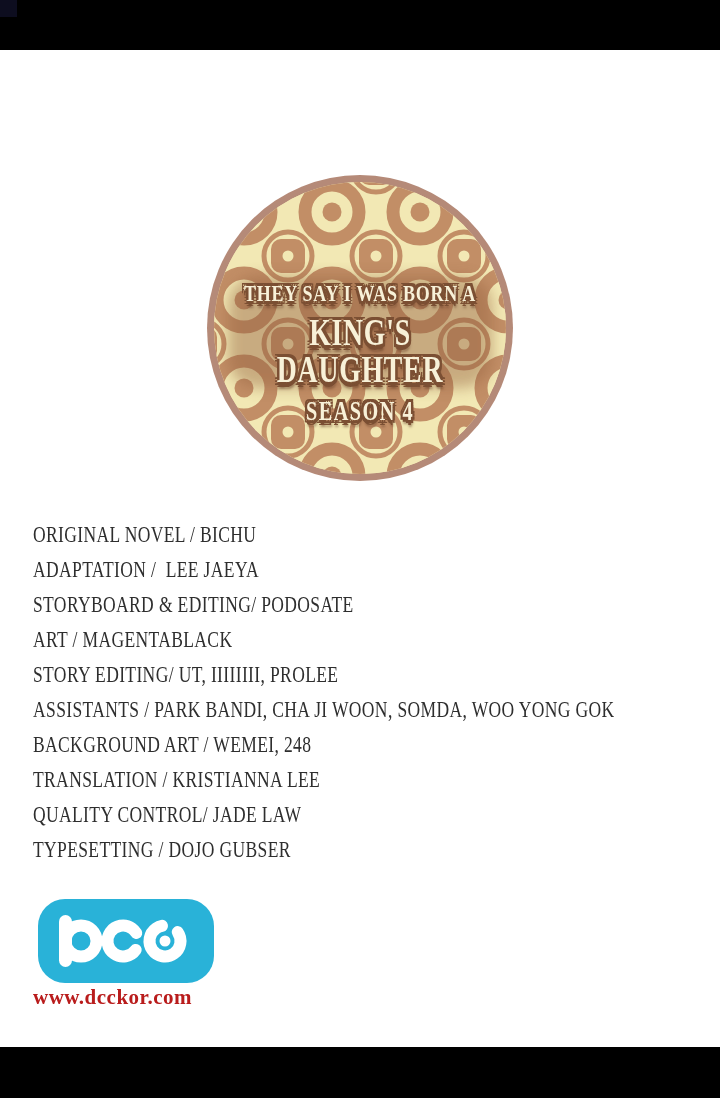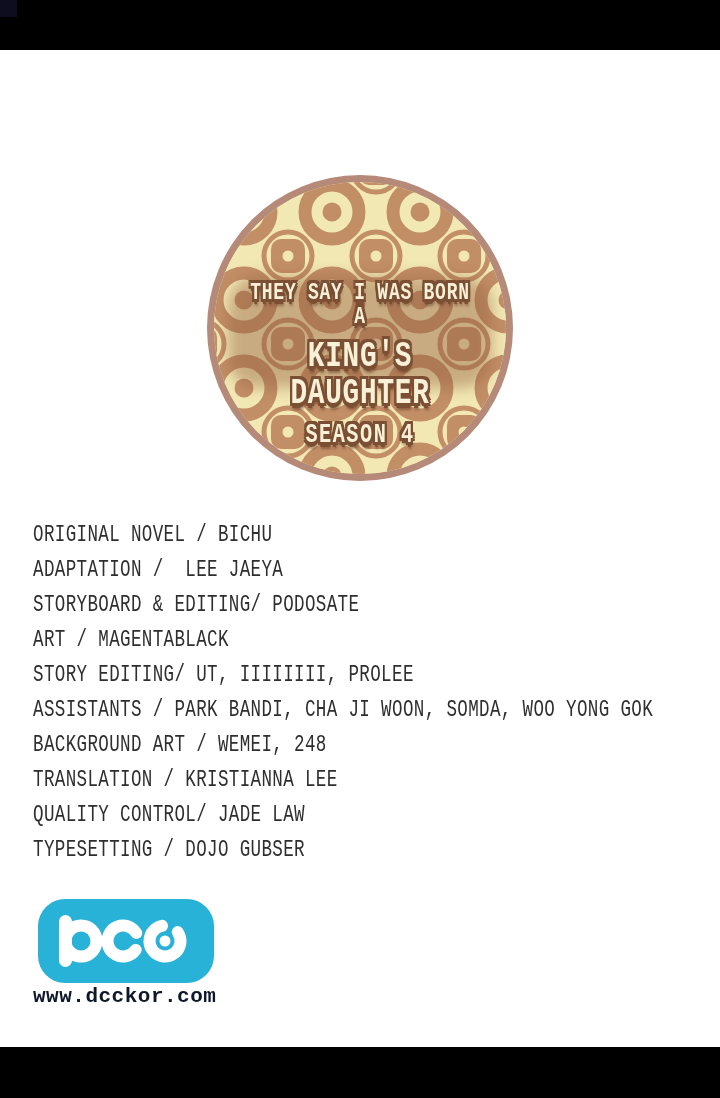--- a/index.html
+++ b/index.html
@@ -1,18 +1,18 @@
 <!DOCTYPE html>
 <html><head>
 <meta charset="utf-8">
 <style>
   html,body{margin:0;padding:0;background:#ffffff;}
   .page{
     position:relative;width:720px;height:1098px;background:#ffffff;
-    overflow:hidden;font-family:Liberation Mono, monospace;
+    overflow:hidden;font-family:Liberation Serif, serif;
   }
   .bar{position:absolute;left:0;width:720px;background:#000;}
   .bar.top{top:0;height:50px;}
   .bar.bottom{top:1047px;height:51px;}
   .corner-block{position:absolute;left:0;top:0;width:17px;height:17px;background:#0d0d1f;}
 
   
   .medallion{position:absolute;left:200px;top:168px;width:320px;height:320px;}
   .medallion svg{display:block;}
   .badge-title{
@@ -35,21 +35,21 @@
     position:absolute;left:33px;top:517px;width:900px;
     transform:scaleX(0.73);transform-origin:0 0;
     font-size:24px;line-height:35px;color:#2e2e2e;
     white-space:pre;letter-spacing:0.5px;
   }
 
   
   .logo{position:absolute;left:38px;top:899px;width:176px;height:84px;}
   .website{
     position:absolute;left:33px;top:985px;
-    font-size:21px;letter-spacing:0.5px;color:#0f172a;font-weight:bold;
+    font-size:21px;letter-spacing:0.5px;color:#b91c1c;font-weight:bold;
   }
 </style>
 </head>
 <body>
 
 <div class="page">
 
   <div class="bar top">
     <div class="corner-block"></div>
   </div>

